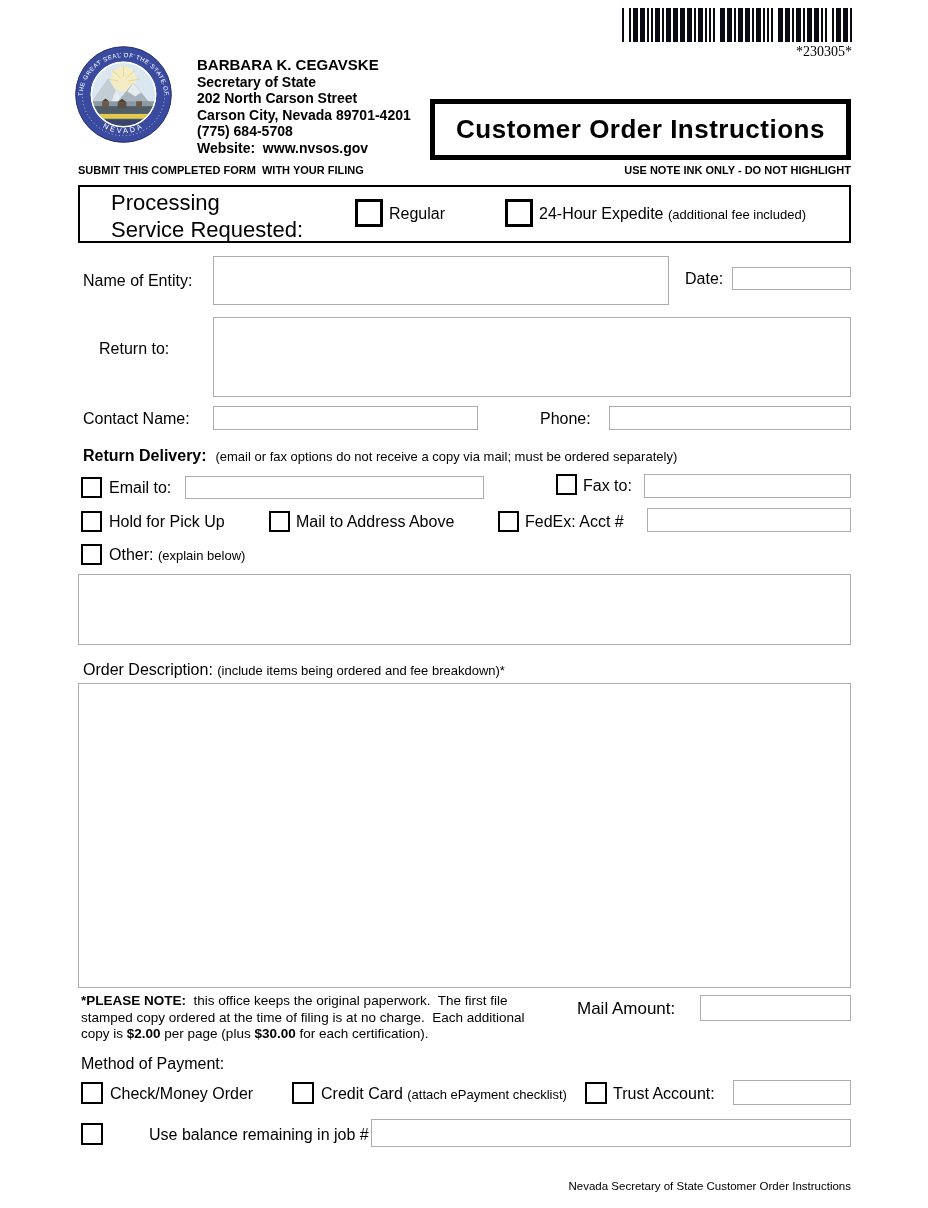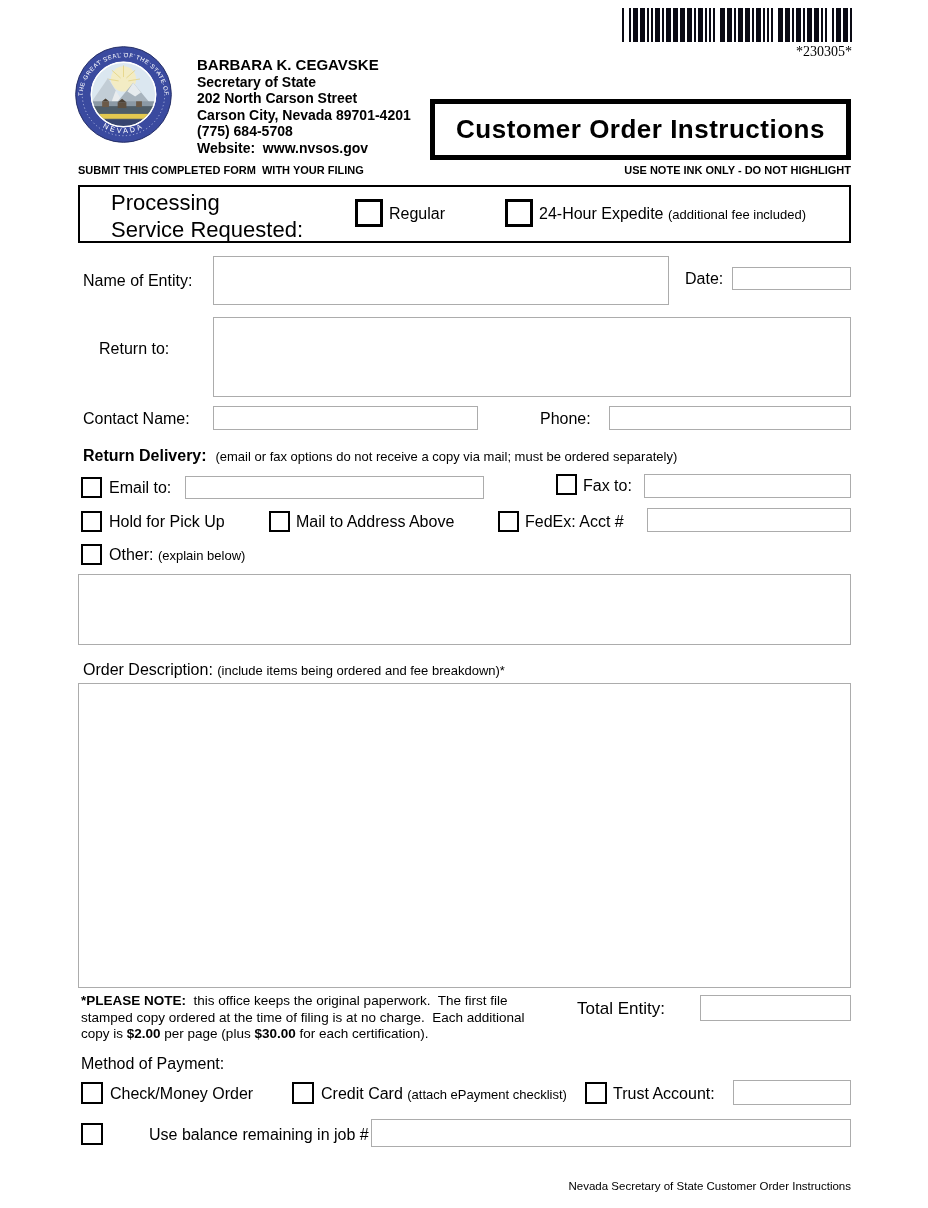--- a/index.html
+++ b/index.html
@@ -200,21 +200,21 @@
 
   <div class="lbl" style="left:83px; top:661px;"><span>Order Description:</span> <span class="small-note">(include items being ordered and fee breakdown)*</span></div>
   <textarea class="box" style="left: 78px; top: 683px; width: 773px; height: 305px;"></textarea>
 
   <div class="abs" style="left:81px; top:993px;">
     <div class="pnote-line"><span class="bold">*PLEASE NOTE:</span><span>  this office keeps the original paperwork.  The first file</span></div>
     <div class="pnote-line"><span>stamped copy ordered at the time of filing is at no charge.  Each additional</span></div>
     <div class="pnote-line"><span>copy is </span><span class="bold">$2.00</span><span> per page (plus </span><span class="bold">$30.00</span><span> for each certification).</span></div>
   </div>
 
-  <div class="lbl" style="left:577px; top:999px; font-size:17px;">Total Entity:</div>
+  <div class="lbl" style="left:577px; top:999px; font-size:17px;">Mail Amount:</div>
   <input class="box" style="left: 700px; top: 995px; width: 151px; height: 26px;" value="">
 
   <div class="lbl" style="left:81px; top:1055px;">Method of Payment:</div>
 
   <div class="cb cb-md" style="left:81px; top:1082px;"></div>
   <div class="lbl" style="left:110px; top:1085px;">Check/Money Order</div>
   <div class="cb cb-md" style="left:292px; top:1082px;"></div>
   <div class="lbl" style="left:321px; top:1085px;"><span>Credit Card</span> <span class="small-note">(attach ePayment checklist)</span></div>
   <div class="cb cb-md" style="left:585px; top:1082px;"></div>
   <div class="lbl" style="left:613px; top:1085px;">Trust Account:</div>

